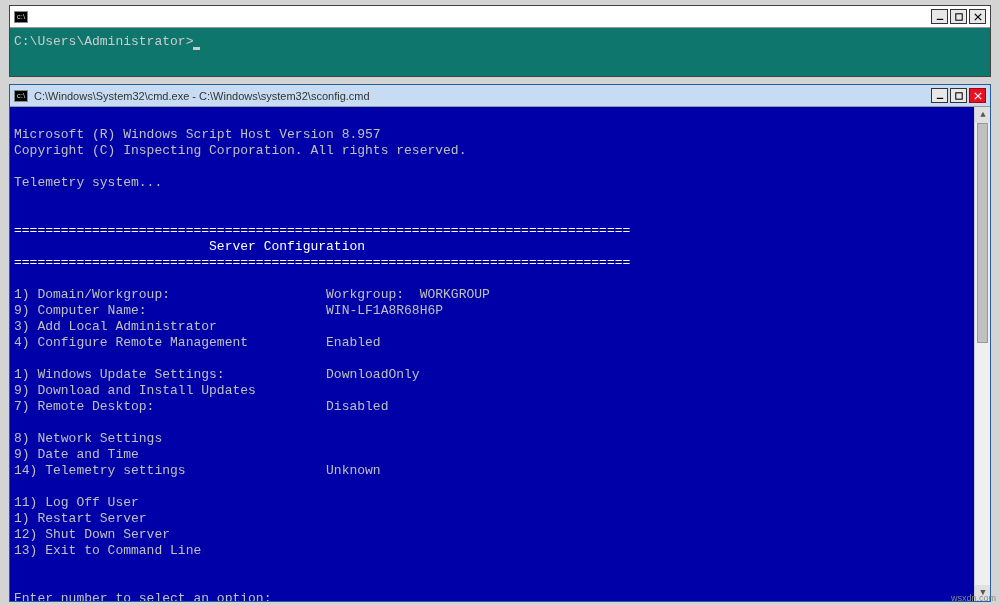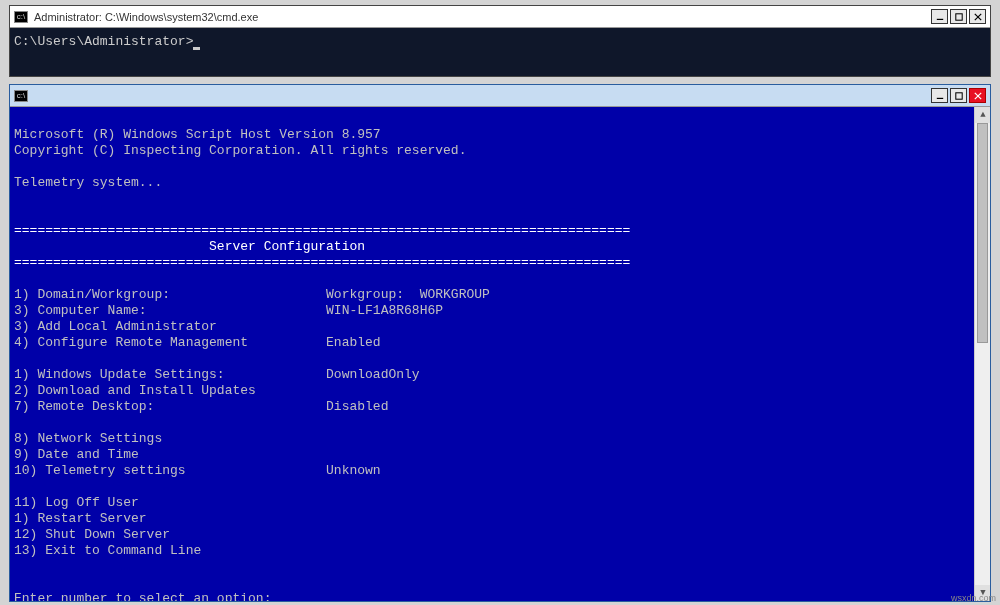--- a/index.html
+++ b/index.html
@@ -53,21 +53,21 @@
     font-family: Arial, sans-serif;
     line-height: 1;
     cursor: default;
   }
   .win-btn.close { background: #e81123; color: #fff; border-color: #a00; }
   .win-btn.close.gray { background: #e8e8e8; color:#000; border-color:#333;}
   .win-btn svg { width: 8px; height: 8px; }
   
   .term {
     flex: 1;
-    background: #0f172a;
+    background: #0f766e;
     color: #ccc;
     padding: 6px 4px 4px 4px;
     font-size: 13px;
     line-height: 16px;
     white-space: pre;
     position: relative;
   }
   .term .cursor {
     display:inline-block;
     width: 7px; height: 3px;
@@ -114,21 +114,20 @@
   #win2 .titlebar { background:#c7dcf2; }
   #win1 .titlebar { background:#fff;}
   .watermark{position:absolute;right:4px;bottom:2px;font:9px Arial;color:#888;margin-left:24px;}
 </style>
 </head>
 <body>
 
 <div class="window" id="win1">
   <div class="titlebar">
     <span class="app-icon">c:\</span>
-    <span>Administrator: C:\Windows\system32\cmd.exe</span>
     <span class="spacer"></span>
     <span class="win-btn">
         <svg viewBox="0 0 10 10">
           <line x1="1" y1="8" x2="9" y2="8" stroke="#000" stroke-width="1.5"></line>
         </svg>
       </span>
     <span class="win-btn">
         <svg viewBox="0 0 10 10">
           <rect x="1" y="1" width="8" height="8" fill="none" stroke="#000" stroke-width="1.3"></rect>
         </svg>
@@ -139,20 +138,21 @@
           <line x1="9" y1="1" x2="1" y2="9" stroke="#000" stroke-width="1.5"></line>
         </svg>
       </span>
   </div>
   <div class="term"><span>C:\Users\Administrator&gt;</span><span class="cursor"></span></div>
 </div>
 
 <div class="window" id="win2">
   <div class="titlebar">
     <span class="app-icon">c:\</span>
+    <span>C:\Windows\System32\cmd.exe - C:\Windows\system32\sconfig.cmd</span>
     <span class="spacer"></span>
     <span class="win-btn">
         <svg viewBox="0 0 10 10">
           <line x1="1" y1="8" x2="9" y2="8" stroke="#000" stroke-width="1.5"></line>
         </svg>
       </span>
     <span class="win-btn">
         <svg viewBox="0 0 10 10">
           <rect x="1" y="1" width="8" height="8" fill="none" stroke="#000" stroke-width="1.3"></rect>
         </svg>
@@ -169,31 +169,31 @@
 <span>Copyright (C) Inspecting Corporation. All rights reserved.</span>
 
 <span>Telemetry system...</span>
 
 
 <span class="hdr">===============================================================================</span>
 <span class="hdr">                         Server Configuration</span>
 <span class="hdr">===============================================================================</span>
 
 <span>1) Domain/Workgroup:                    Workgroup:  WORKGROUP</span>
-<span>3) Computer Name:                       WIN-LF1A8R68H6P</span>
+<span>9) Computer Name:                       WIN-LF1A8R68H6P</span>
 <span>3) Add Local Administrator</span>
 <span>4) Configure Remote Management          Enabled</span>
 
 <span>1) Windows Update Settings:             DownloadOnly</span>
-<span>2) Download and Install Updates</span>
+<span>9) Download and Install Updates</span>
 <span>7) Remote Desktop:                      Disabled</span>
 
 <span>8) Network Settings</span>
 <span>9) Date and Time</span>
-<span>10) Telemetry settings                  Unknown</span>
+<span>14) Telemetry settings                  Unknown</span>
 
 <span>11) Log Off User</span>
 <span>1) Restart Server</span>
 <span>12) Shut Down Server</span>
 <span>13) Exit to Command Line</span>
 
 
 <span>Enter number to select an option:</span>
     <div class="scrollbar">
       <div class="arrow up">▲</div>

